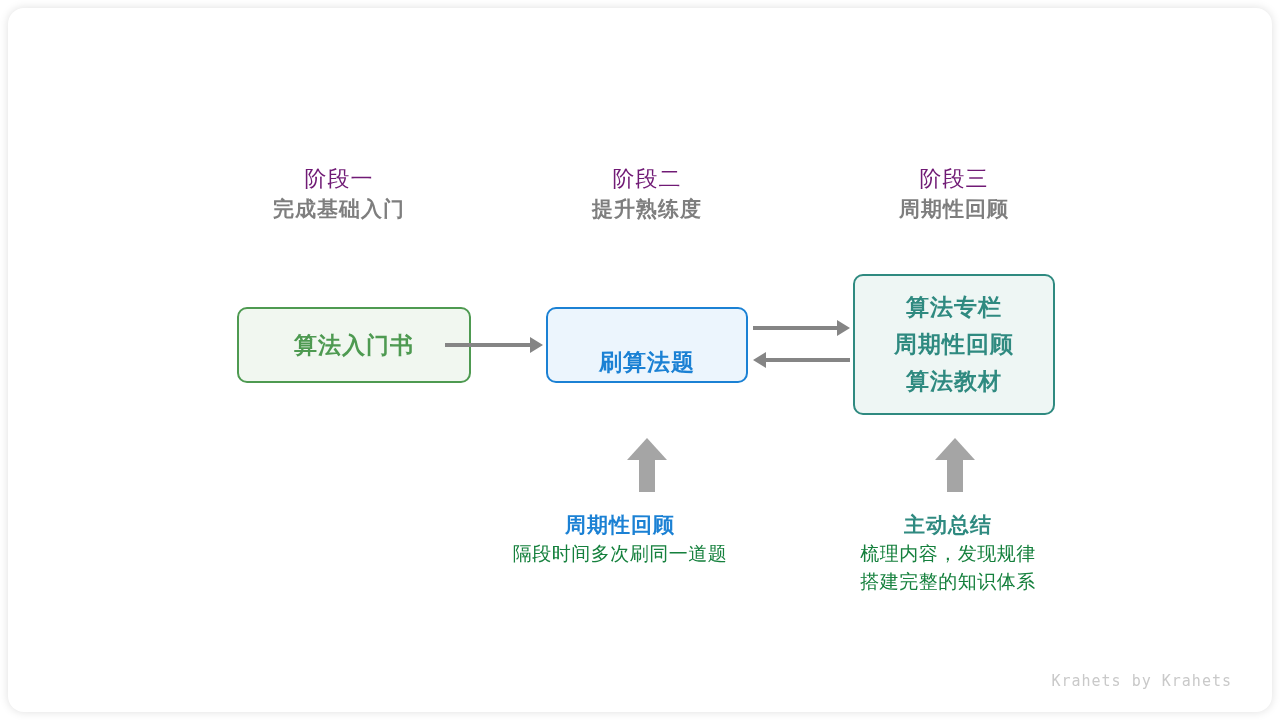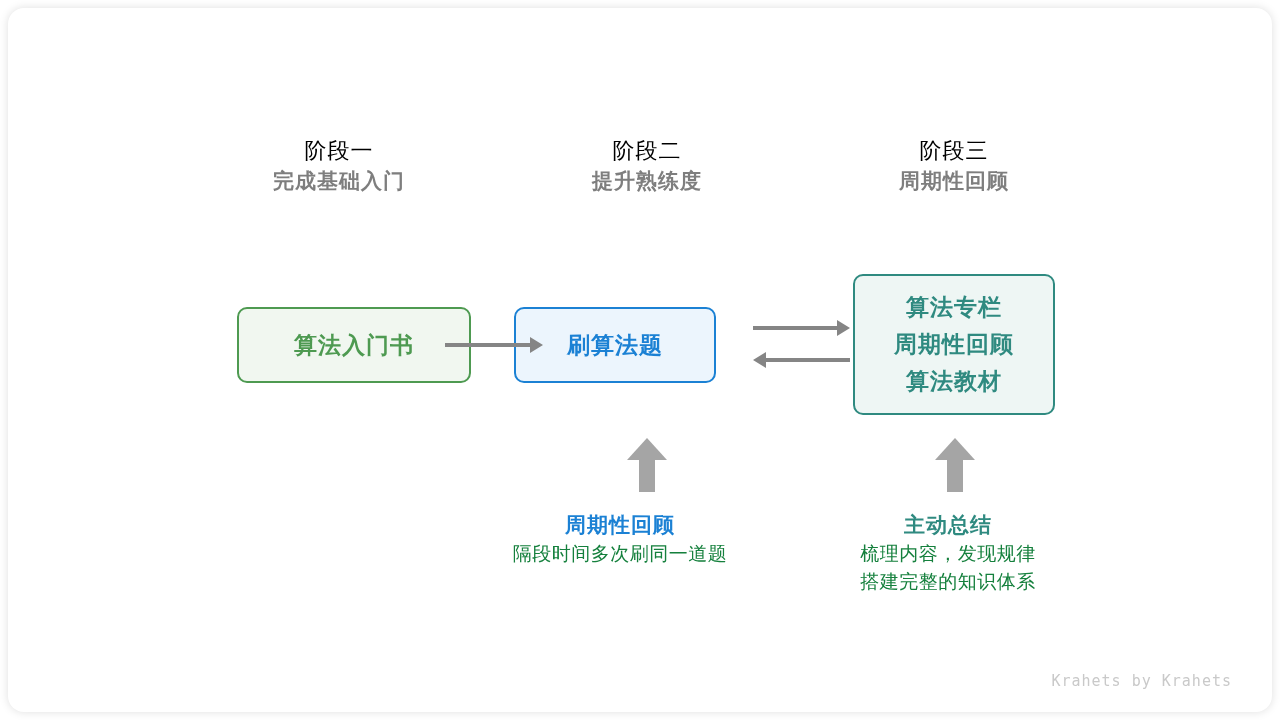--- a/index.html
+++ b/index.html
@@ -23,24 +23,25 @@
     border-radius: 16px;
     box-shadow: 0 0 10px rgba(0,0,0,0.13);
   }
   .stage {
     position: absolute;
     width: 260px;
     text-align: center;
   }
   .stage-top {
     font-size: 22px;
-    color: #000000;
+    color: #701a75;
     letter-spacing: 1px;
     line-height: 30px;
     font-weight: 400;
+    margin-top: 28px;
   }
   .stage-main {
     font-size: 21px;
     color: #7e7e7e;
     font-weight: bold;
     letter-spacing: 1px;
     line-height: 30px;
   }
   .node {
     position: absolute;
@@ -55,24 +56,25 @@
   }
   .node-line { line-height: 37px; font-size: 23px; }
 
   #node-book {
     left: 229px; top: 299px; width: 234px; height: 76px;
     border: 2px solid #4e9a51;
     background: #f1f7f0;
     color: #4e9a51;
   }
   #node-practice {
-    left: 506px; top: 299px; width: 202px; height: 76px;
+    left: 538px; top: 299px; width: 202px; height: 76px;
     border: 2px solid #1b81d4;
     background: #ecf5fd;
     color: #1b81d4;
+    justify-content: flex-end;
   }
   #node-resources {
     left: 845px; top: 266px; width: 202px; height: 141px;
     border: 2px solid #2f8a80;
     background: #eef6f4;
     color: #2f8a80;
   }
 
   .h-arrow { position: absolute; height: 16px; }
   .h-arrow .shaft {

